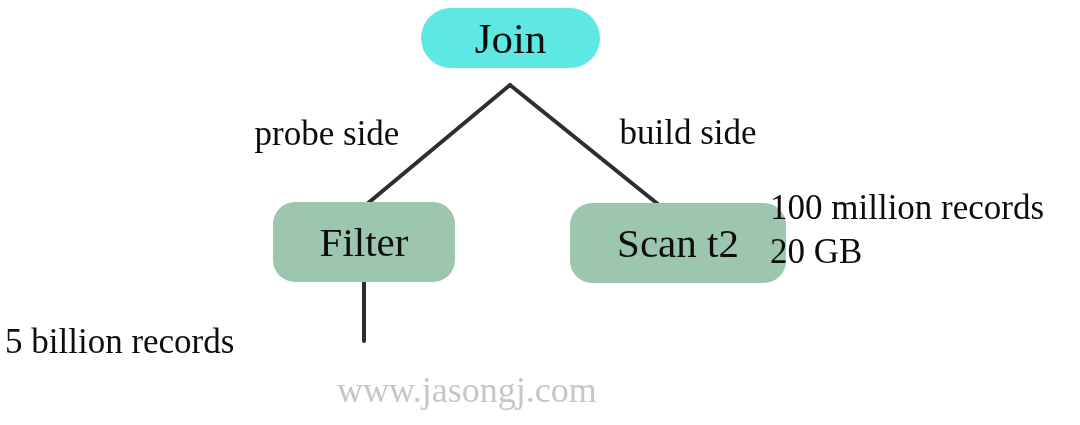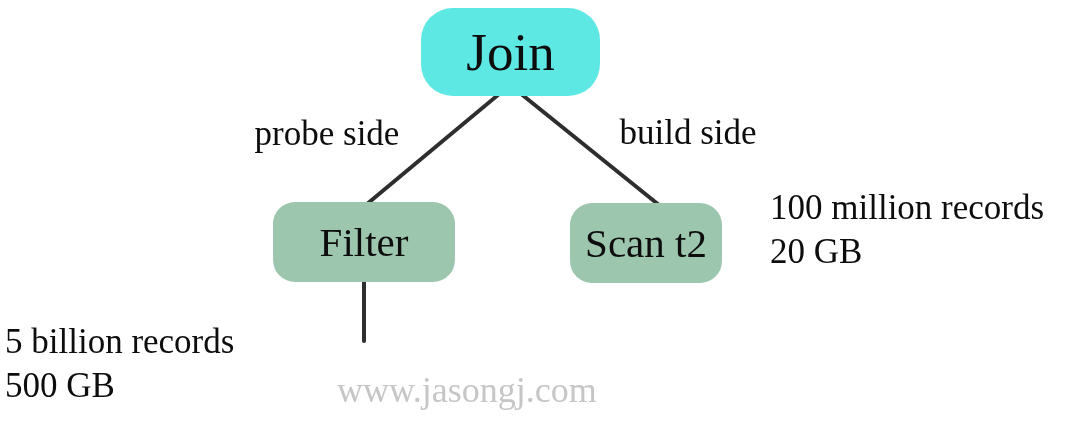--- a/index.html
+++ b/index.html
@@ -36,31 +36,31 @@
     position: absolute;
     display: flex;
     align-items: center;
     justify-content: center;
     color: var(--text);
     font-size: 41px;
     z-index: 2;
   }
   .node-join {
     left: 421px; top: 8px;
-    width: 179px; height: 88px;
+    width: 179px; height: 60px;
     background: var(--join-fill);
     border-radius: 32px;
-    font-size: 53px;
+    font-size: 43px;
   }
   .node-green {
     background: var(--scan-fill);
     border-radius: 22px;
   }
   .node-filter  { left: 273px; top: 202px; width: 182px; height: 80px; }
-  .node-scan-t2 { left: 570px; top: 203px; width: 152px; height: 80px; font-family: Liberation Serif, serif; }
+  .node-scan-t2 { left: 570px; top: 203px; width: 216px; height: 80px; font-family: Liberation Serif, serif; }
   .node-scan-t1 { left: 276px; top: 339px; width: 180px; height: 73px; }
   .edge-label {
     position: absolute;
     transform: translate(-50%, -50%);
     color: var(--text);
     font-size: 35px;
     white-space: nowrap;
     z-index: 2;
   }
   .edge-label-probe { left: 327px; top: 134px; text-align: right; }
@@ -105,19 +105,18 @@
 
   <div class="node node-green node-scan-t2">Scan t2</div>
 
   <div class="annotation annotation-t2">
     <div>100 million records</div>
     <div>20 GB</div>
   </div>
 
   <div class="annotation annotation-t1">
     <div>5 billion records</div>
-    <div>500 GB</div>
   </div>
 
 
   <div class="watermark">www.jasongj.com</div>
 
 </div>
 
 </body></html>

